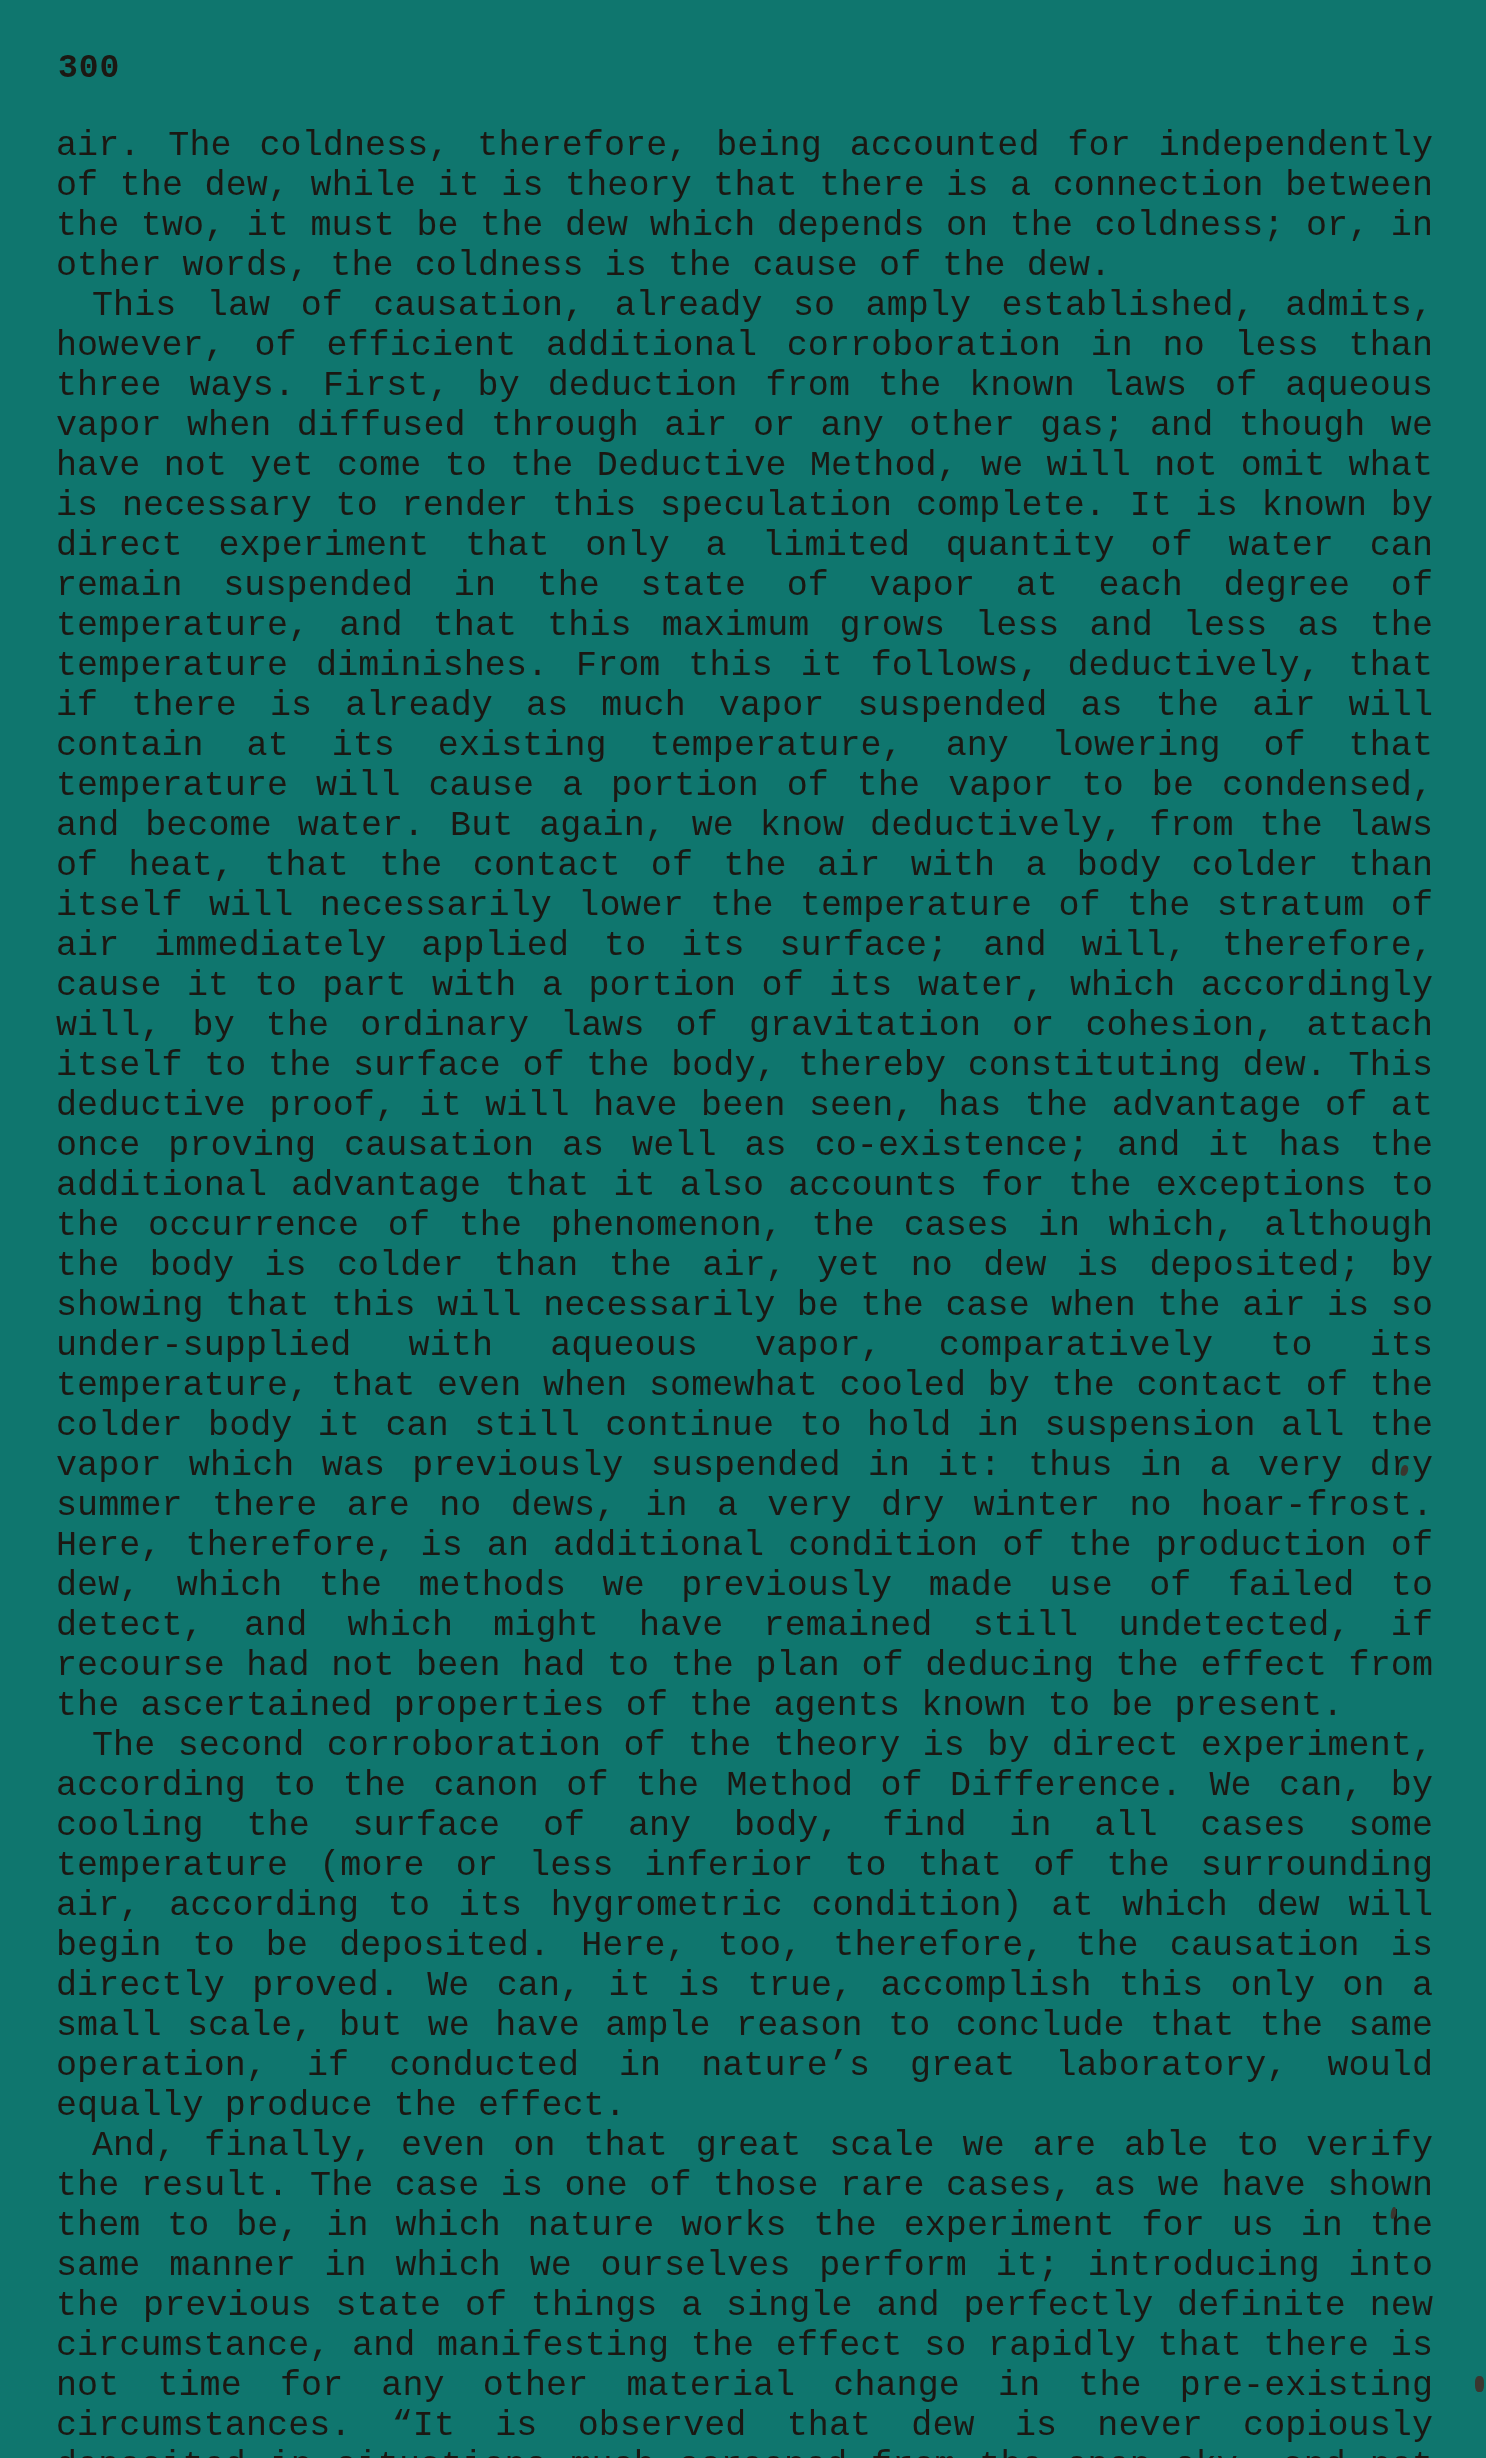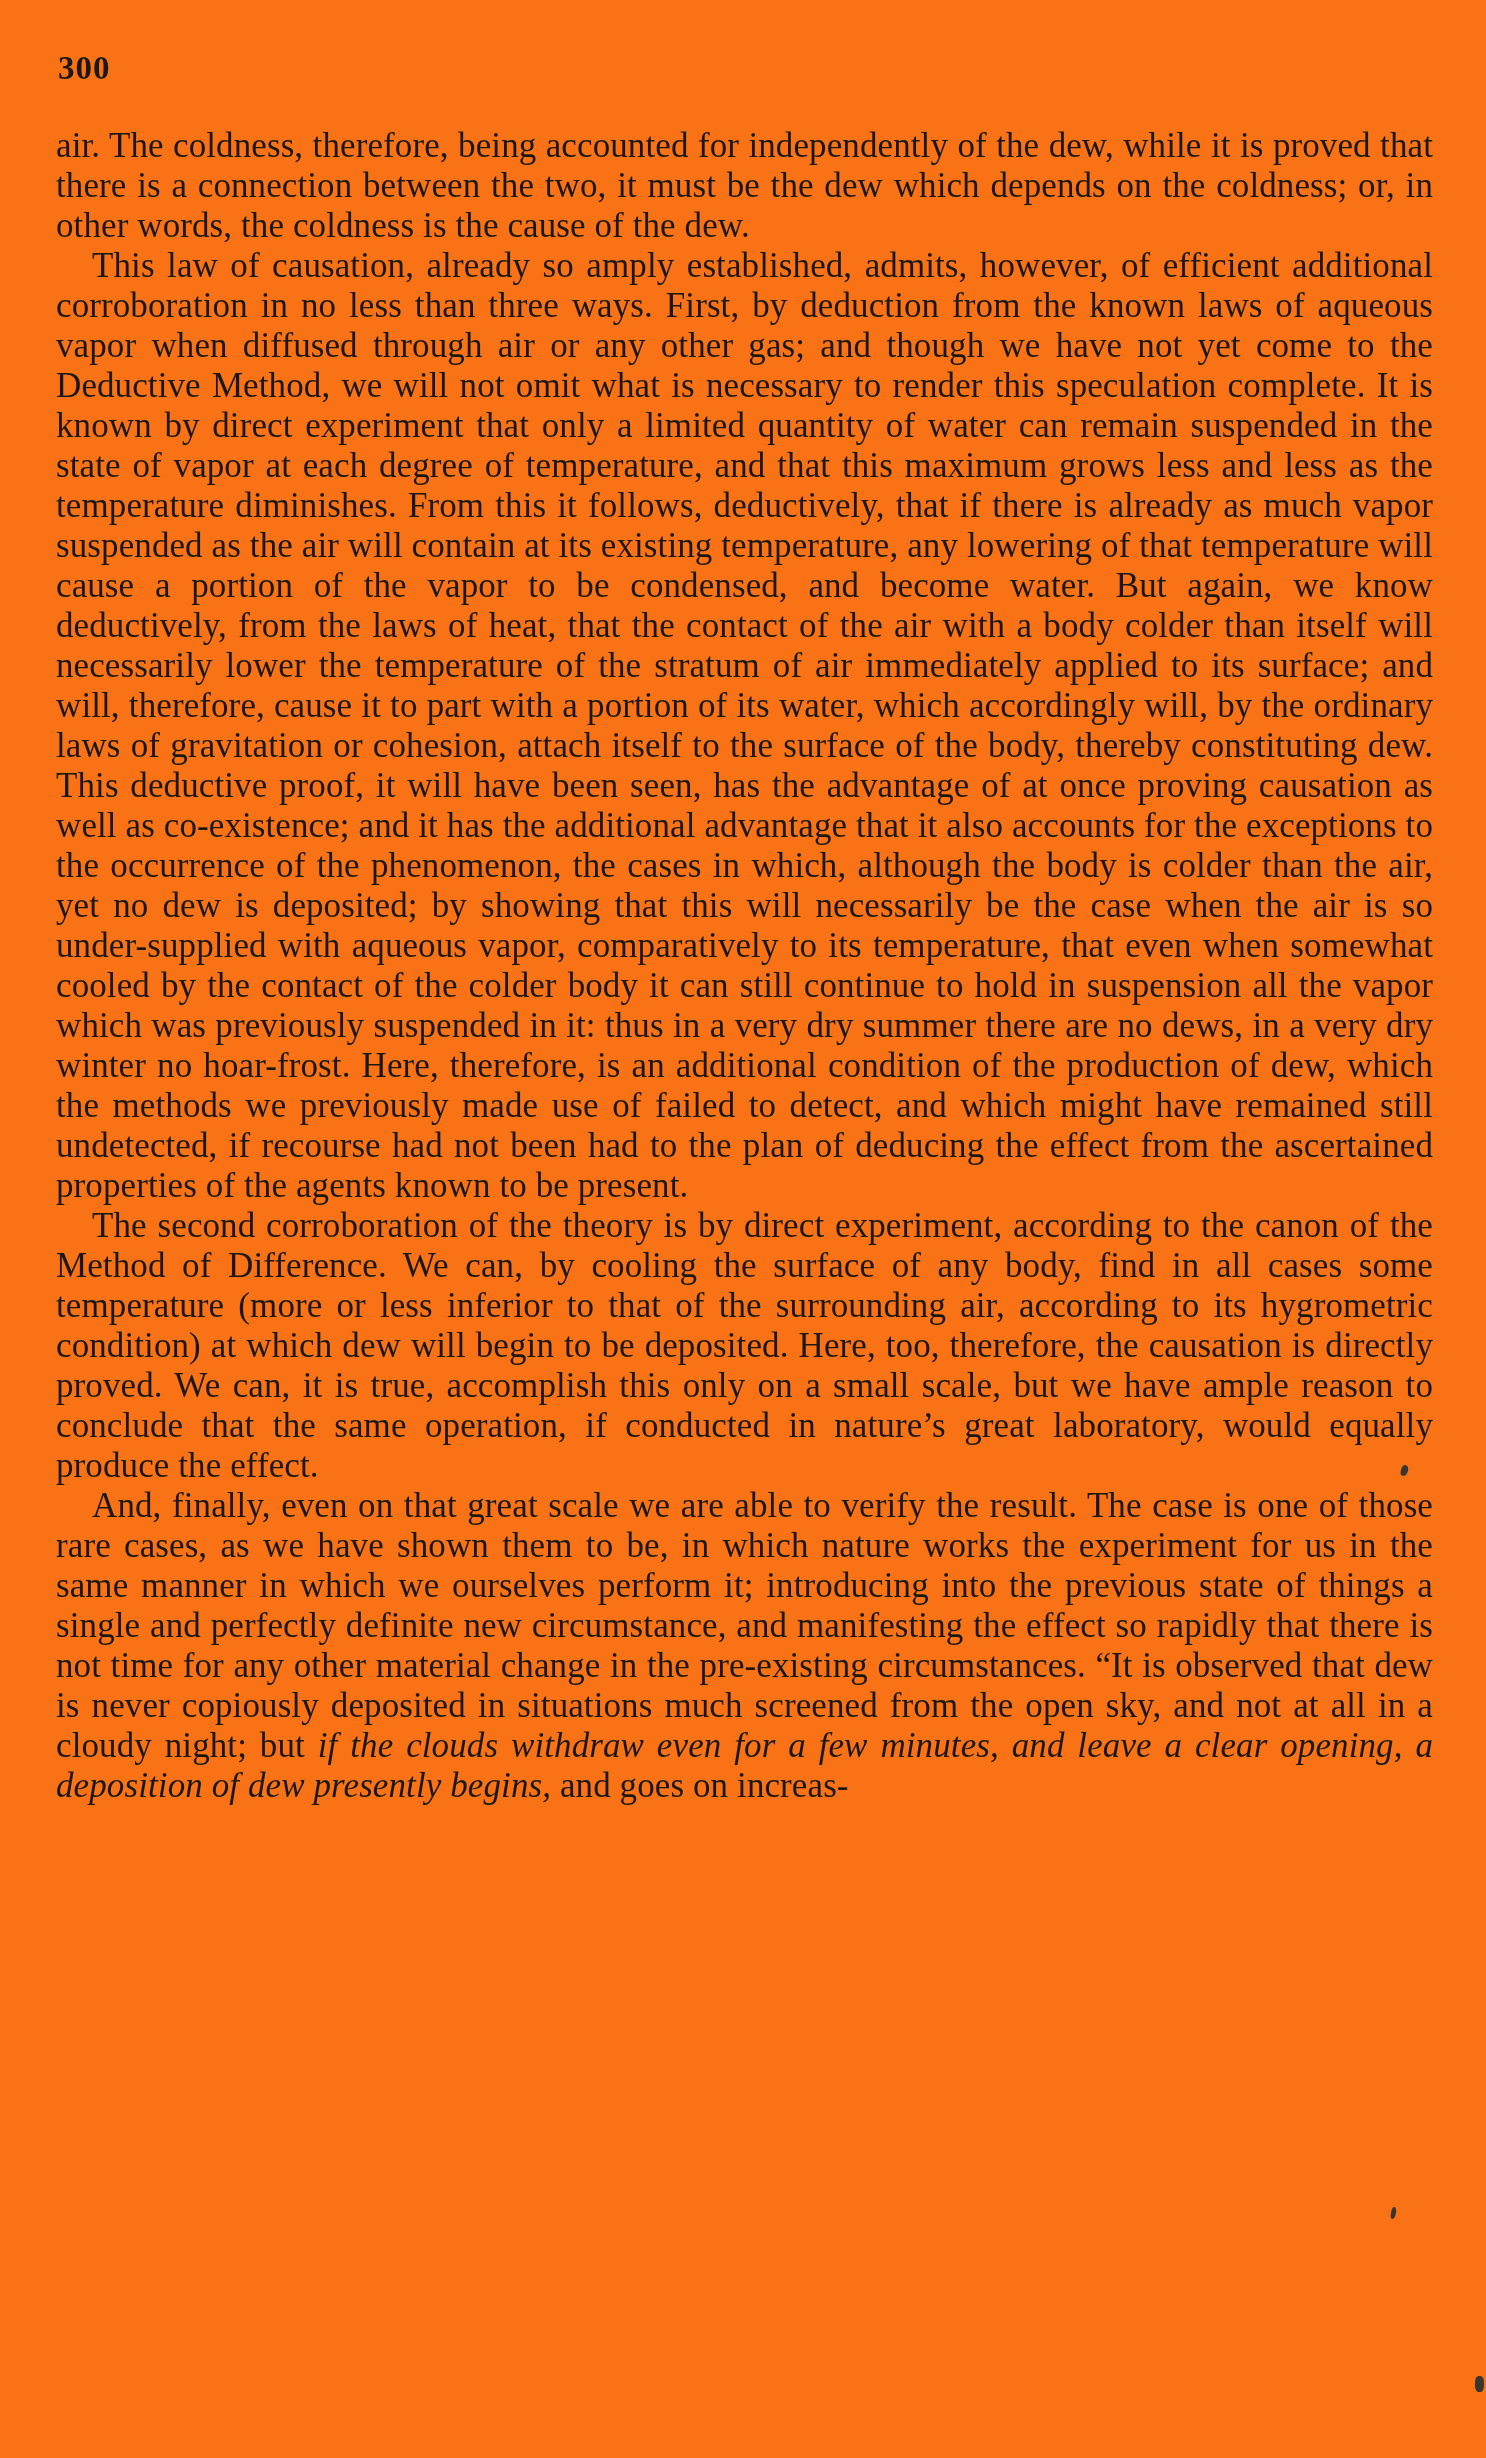--- a/index.html
+++ b/index.html
@@ -5,24 +5,24 @@
   html, body {
     margin: 0;
     padding: 0;
     background: #9a9a96;
   }
   .page {
     position: relative;
     width: 1487px;
     height: 2459px;
     margin: 0 auto;
-    background: #f97316;
+    background: #0f766e;
     box-sizing: border-box;
     padding: 50px 54px 0 56px;
-    font-family: Liberation Serif, serif;
+    font-family: Liberation Mono, monospace;
     color: #1b1813;
     overflow: hidden;
   }
   .running-header {
     position: relative;
     height: 46px;
     margin-bottom: 30px;
   }
   .page-number {
     position: absolute;
@@ -72,21 +72,21 @@
 <body>
 
 <div class="page">
 
   <header class="running-header">
     <span class="page-number">300</span>
   </header>
 
   <main class="body-text">
 
-    <p class="para no-indent"><span>air.  The coldness, therefore, being accounted for independently of the dew, while it is proved that there is a connection between the two, it must be the dew which depends on the coldness; or, in other words, the coldness is the cause of the dew.</span></p>
+    <p class="para no-indent"><span>air.  The coldness, therefore, being accounted for independently of the dew, while it is theory that there is a connection between the two, it must be the dew which depends on the coldness; or, in other words, the coldness is the cause of the dew.</span></p>
 
     <p class="para"><span>This law of causation, already so amply established, admits, however, of efficient additional corroboration in no less than three ways.  First, by deduction from the known laws of aqueous vapor when diffused through air or any other gas; and though we have not yet come to the Deductive Method, we will not omit what is necessary to render this speculation complete.  It is known by direct experiment that only a limited quantity of water can remain suspended in the state of vapor at each degree of temperature, and that this maximum grows less and less as the temperature diminishes.  From this it follows, deductively, that if there is already as much vapor suspended as the air will contain at its existing temperature, any lowering of that temperature will cause a portion of the vapor to be condensed, and become water.  But again, we know deductively, from the laws of heat, that the contact of the air with a body colder than itself will necessarily lower the temperature of the stratum of air immediately applied to its surface; and will, therefore, cause it to part with a portion of its water, which accordingly will, by the ordinary laws of gravitation or cohesion, attach itself to the surface of the body, thereby constituting dew. This deductive proof, it will have been seen, has the advantage of at once proving causation as well as co-existence; and it has the additional advantage that it also accounts for the exceptions to the occurrence of the phenomenon, the cases in which, although the body is colder than the air, yet no dew is deposited; by showing that this will necessarily be the case when the air is so under-supplied with aqueous vapor, comparatively to its temperature, that even when somewhat cooled by the contact of the colder body it can still continue to hold in suspension all the vapor which was previously suspended in it: thus in a very dry summer there are no dews, in a very dry winter no hoar-frost.  Here, therefore, is an additional condition of the production of dew, which the methods we previously made use of failed to detect, and which might have remained still undetected, if recourse had not been had to the plan of deducing the effect from the ascertained properties of the agents known to be present.</span></p>
 
     <p class="para"><span>The second corroboration of the theory is by direct experiment, according to the canon of the Method of Difference.  We can, by cooling the surface of any body, find in all cases some temperature (more or less inferior to that of the surrounding air, according to its hygrometric condition) at which dew will begin to be deposited.  Here, too, therefore, the causation is directly proved.  We can, it is true, accomplish this only on a small scale, but we have ample reason to conclude that the same operation, if conducted in nature’s great laboratory, would equally produce the effect.</span></p>
 
     <p class="para"><span>And, finally, even on that great scale we are able to verify the result. The case is one of those rare cases, as we have shown them to be, in which nature works the experiment for us in the same manner in which we ourselves perform it; introducing into the previous state of things a single and perfectly definite new circumstance, and manifesting the effect so rapidly that there is not time for any other material change in the pre-existing circumstances.  “It is observed that dew is never copiously deposited in situations much screened from the open sky, and not at all in a cloudy night; but </span><em class="ital">if the clouds withdraw even for a few minutes, and leave a clear opening, a deposition of dew presently begins,</em><span> and goes on increas-</span></p>
 
   </main>
 
   <div class="speck speck-1"></div>

